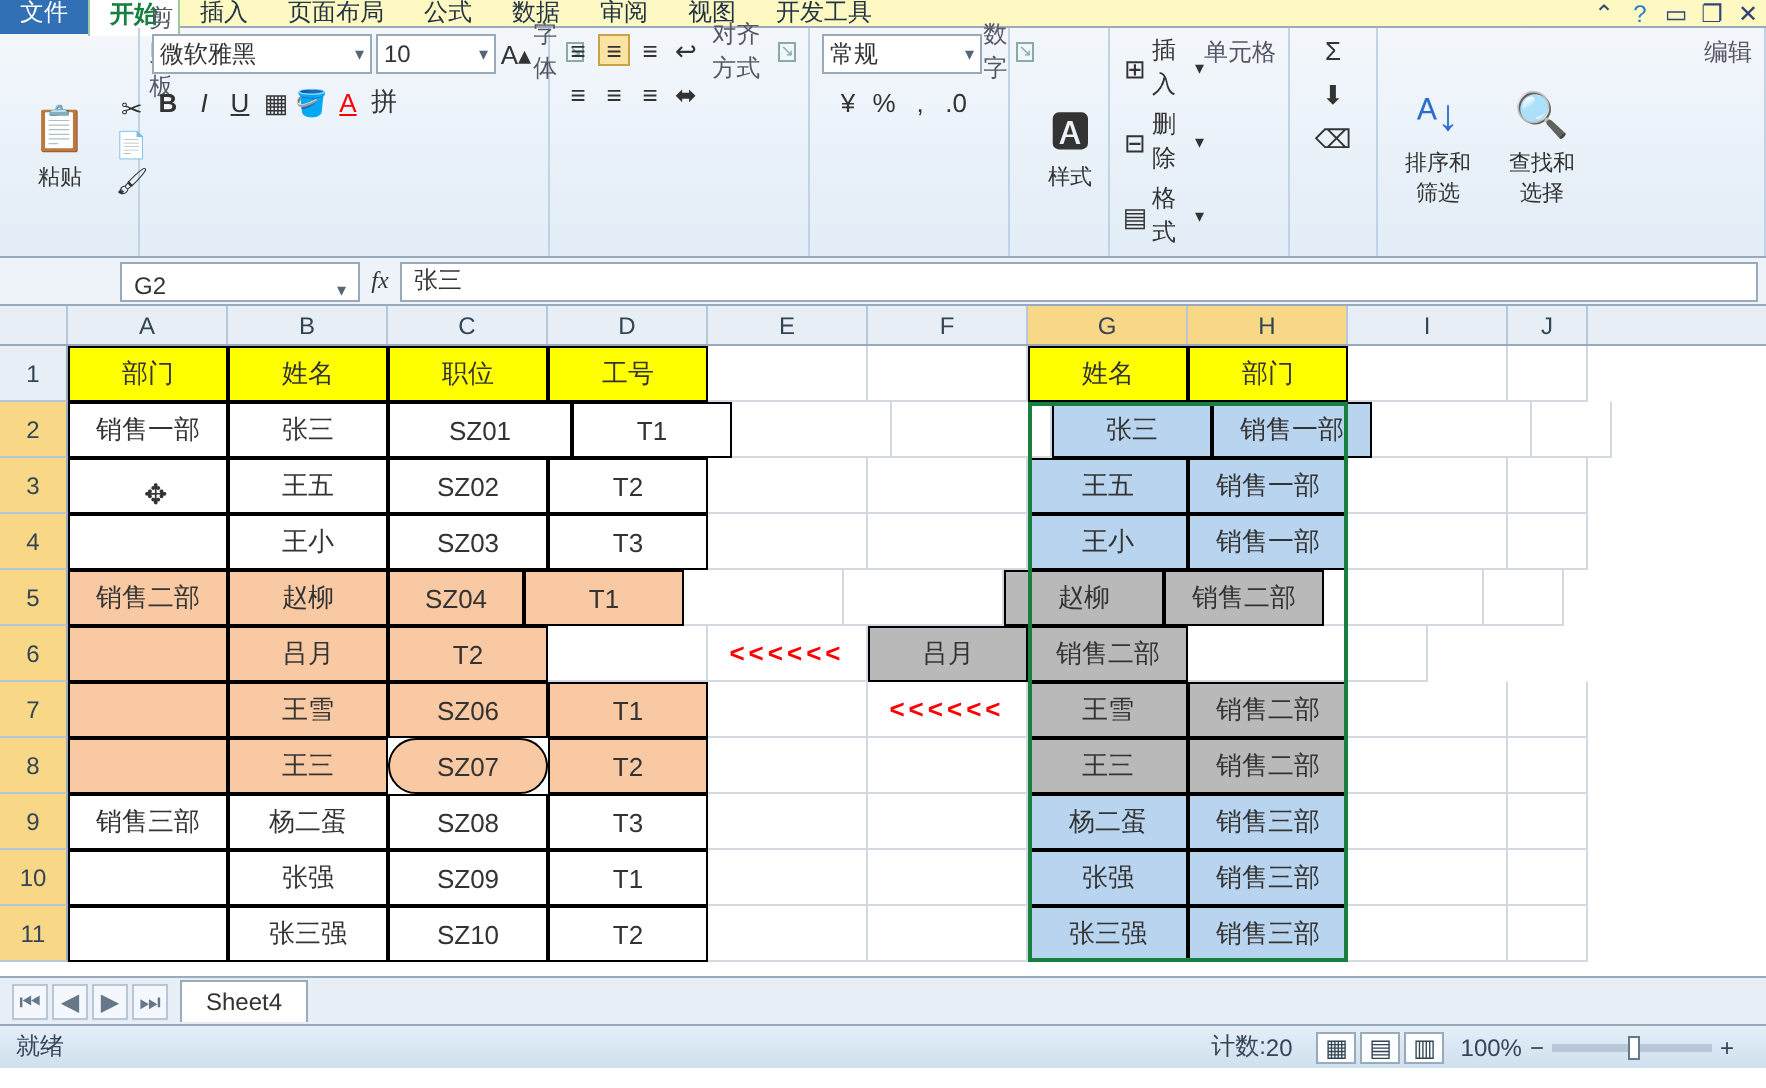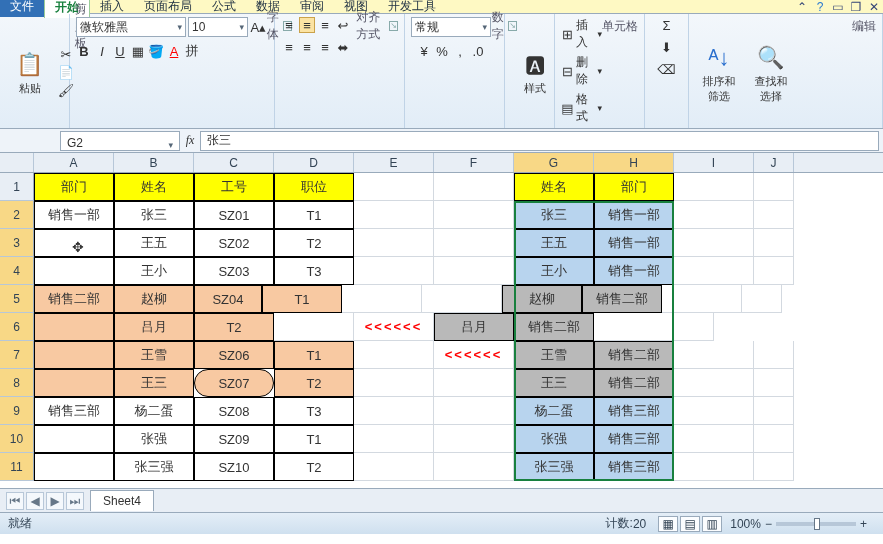--- a/index.html
+++ b/index.html
@@ -251,34 +251,34 @@
       <div class="ch sel" style="width: 80px;">G</div>
       <div class="ch sel" style="width: 80px;">H</div>
       <div class="ch" style="width: 80px;">I</div>
       <div class="ch" style="width: 40px;">J</div>
     </div>
   <div class="rows" id="rows">
       <div class="row">
         <div class="rh">1</div>
         <div class="cell yel bord" style="width: 80px;">部门</div>
         <div class="cell yel bord" style="width: 80px;">姓名</div>
+        <div class="cell yel bord" style="width: 80px;">职位</div>
         <div class="cell yel bord" style="width: 80px;">工号</div>
-        <div class="cell yel bord" style="width: 80px;">职位</div>
         <div class="cell" style="width: 80px;"></div>
         <div class="cell" style="width: 80px;"></div>
         <div class="cell yel bord" style="width: 80px;">姓名</div>
         <div class="cell yel bord" style="width: 80px;">部门</div>
         <div class="cell" style="width: 80px;"></div>
         <div class="cell" style="width: 40px;"></div>
       </div>
       <div class="row">
         <div class="rh sel">2</div>
         <div class="cell bord" style="width: 80px;">销售一部</div>
         <div class="cell bord" style="width: 80px;">张三</div>
-        <div class="cell bord" style="width: 80px;">SZ01</div>
+        <div class="cell bord" style="width: 92px;">SZ01</div>
         <div class="cell bord" style="width: 80px;">T1</div>
         <div class="cell" style="width: 80px;"></div>
         <div class="cell" style="width: 80px;"></div>
         <div class="cell blu bord" style="width: 80px;">张三</div>
         <div class="cell blu bord" style="width: 80px;">销售一部</div>
         <div class="cell" style="width: 80px;"></div>
         <div class="cell" style="width: 40px;"></div>
       </div>
       <div class="row">
         <div class="rh sel">3</div>

